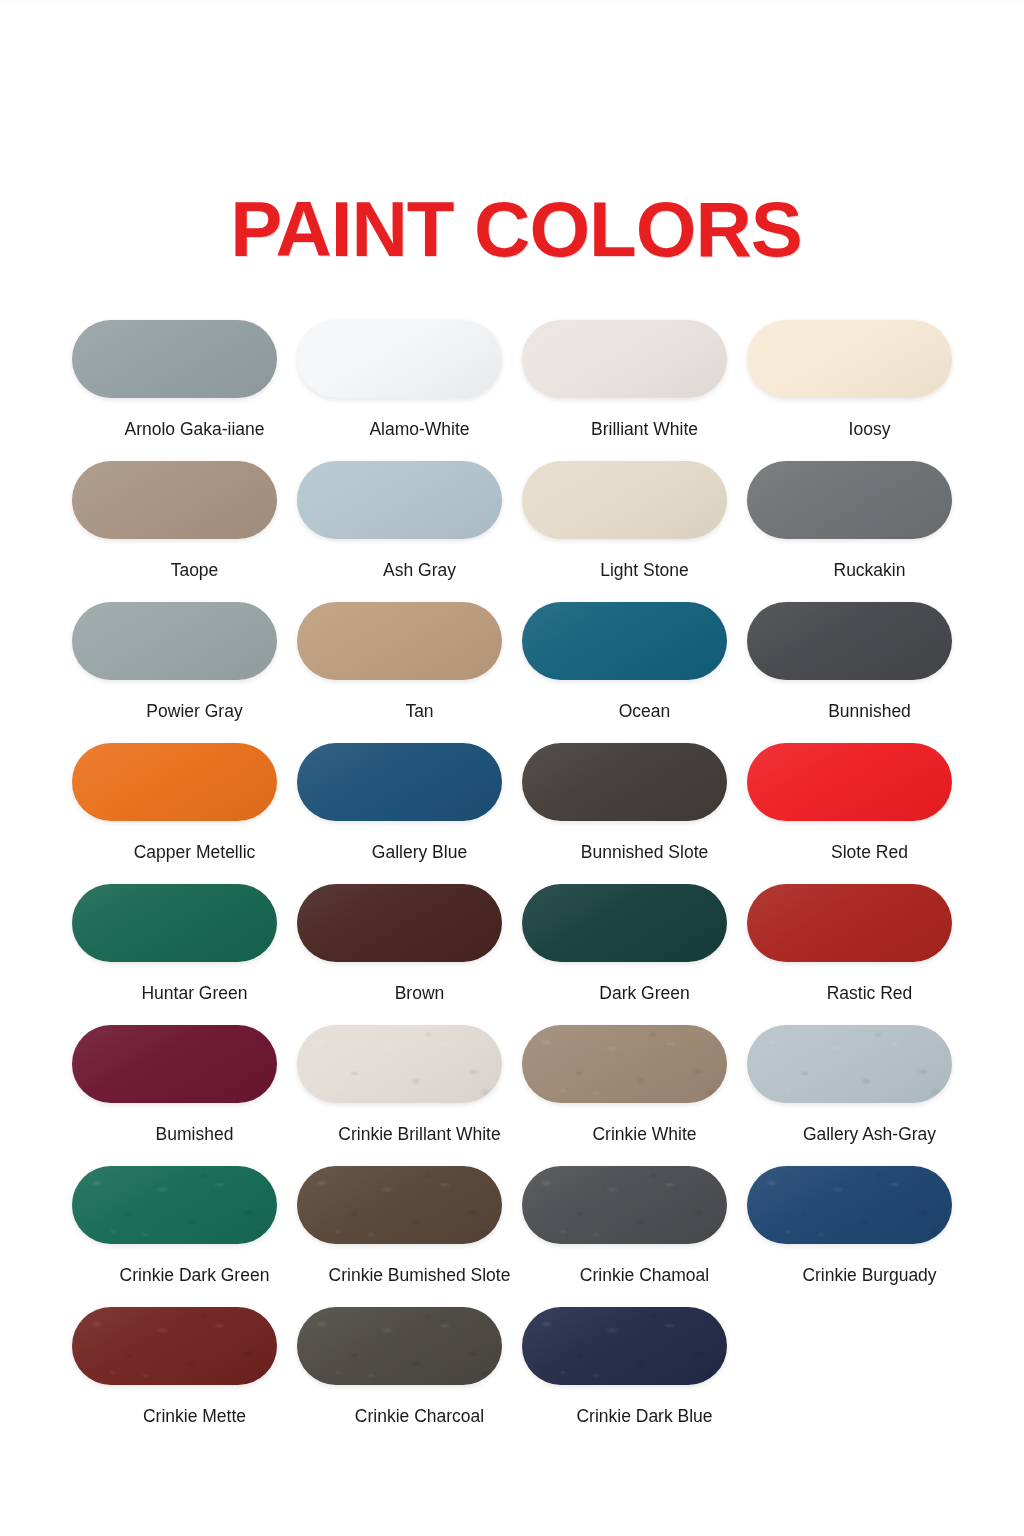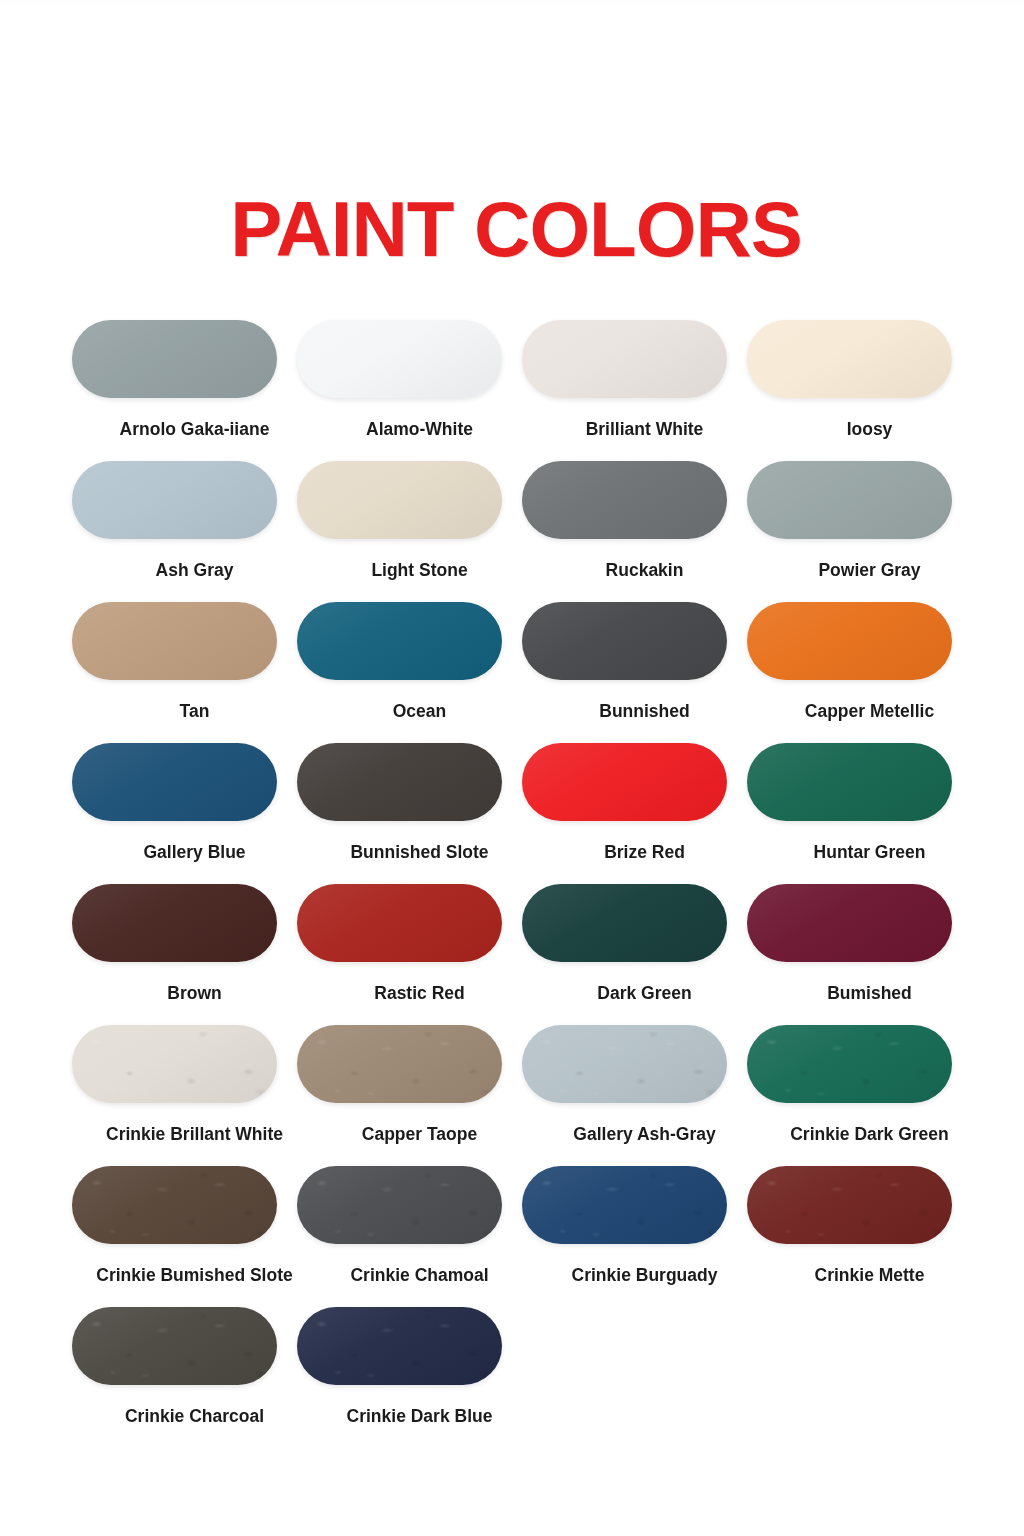--- a/index.html
+++ b/index.html
@@ -105,21 +105,21 @@
       radial-gradient(ellipse 7px 5px at 64% 12%, rgba(0,0,0,0.14), transparent 70%),
       radial-gradient(ellipse 8px 4px at 36% 88%, rgba(255,255,255,0.13), transparent 70%),
       radial-gradient(ellipse 9px 6px at 92% 86%, rgba(0,0,0,0.13), transparent 70%);
     pointer-events: none;
   }
 
   .swatch-label {
     margin-top: 22px;
     font-family: "Liberation Sans", "DejaVu Sans", sans-serif;
     font-size: 17.5px;
-    font-weight: 700;
+    font-weight: 400;
     color: #1b1b1b;
     text-align: center;
     line-height: 1.1;
     white-space: nowrap;
     margin-left: 40px;
   }
 </style>
 </head>
 <body>
 
@@ -140,20 +140,24 @@
       </div>
       <div class="cell">
         <div class="swatch" title="Brilliant White" style="background: rgb(234, 228, 224);"></div>
         <div class="swatch-label">Brilliant White</div>
       </div>
       <div class="cell">
         <div class="swatch" title="Ioosy" style="background: rgb(247, 234, 214);"></div>
         <div class="swatch-label">Ioosy</div>
       </div>
       <div class="cell">
+        <div class="swatch" title="Taope" style="background: rgb(167, 147, 130);"></div>
+        <div class="swatch-label">Taope</div>
+      </div>
+      <div class="cell">
         <div class="swatch" title="Ash Gray" style="background: rgb(179, 196, 206);"></div>
         <div class="swatch-label">Ash Gray</div>
       </div>
       <div class="cell">
         <div class="swatch" title="Light Stone" style="background: rgb(229, 219, 201);"></div>
         <div class="swatch-label">Light Stone</div>
       </div>
       <div class="cell">
         <div class="swatch" title="Ruckakin" style="background: rgb(110, 113, 115);"></div>
         <div class="swatch-label">Ruckakin</div>
@@ -181,49 +185,49 @@
       <div class="cell">
         <div class="swatch" title="Gallery Blue" style="background: rgb(27, 80, 118);"></div>
         <div class="swatch-label">Gallery Blue</div>
       </div>
       <div class="cell">
         <div class="swatch" title="Bunnished Slote" style="background: rgb(65, 60, 56);"></div>
         <div class="swatch-label">Bunnished Slote</div>
       </div>
       <div class="cell">
         <div class="swatch" title="Brize Red" style="background: rgb(238, 29, 34);"></div>
-        <div class="swatch-label">Brize Red</div>
+        <div class="swatch-label">Slote Red</div>
       </div>
       <div class="cell">
         <div class="swatch" title="Huntar Green" style="background: rgb(21, 101, 79);"></div>
         <div class="swatch-label">Huntar Green</div>
       </div>
       <div class="cell">
         <div class="swatch" title="Brown" style="background: rgb(71, 36, 32);"></div>
         <div class="swatch-label">Brown</div>
       </div>
       <div class="cell">
+        <div class="swatch" title="Dark Green" style="background: rgb(23, 62, 60);"></div>
+        <div class="swatch-label">Dark Green</div>
+      </div>
+      <div class="cell">
         <div class="swatch" title="Rastic Red" style="background: rgb(169, 35, 29);"></div>
         <div class="swatch-label">Rastic Red</div>
       </div>
       <div class="cell">
-        <div class="swatch" title="Dark Green" style="background: rgb(23, 62, 60);"></div>
-        <div class="swatch-label">Dark Green</div>
-      </div>
-      <div class="cell">
         <div class="swatch" title="Burguady" style="background: rgb(108, 21, 48);"></div>
         <div class="swatch-label">Bumished</div>
       </div>
       <div class="cell">
         <div class="swatch crinkle" title="Crinkie Brillant White" style="background: rgb(226, 221, 214);"></div>
         <div class="swatch-label">Crinkie Brillant White</div>
       </div>
       <div class="cell">
         <div class="swatch crinkle" title="Crinkie Taope" style="background: rgb(156, 136, 115);"></div>
-        <div class="swatch-label">Capper Taope</div>
+        <div class="swatch-label">Crinkie White</div>
       </div>
       <div class="cell">
         <div class="swatch crinkle" title="Crinkie Ash-Gray" style="background: rgb(181, 194, 200);"></div>
         <div class="swatch-label">Gallery Ash-Gray</div>
       </div>
       <div class="cell">
         <div class="swatch crinkle" title="Crinkie Dark Green" style="background: rgb(22, 106, 84);"></div>
         <div class="swatch-label">Crinkie Dark Green</div>
       </div>
       <div class="cell">

